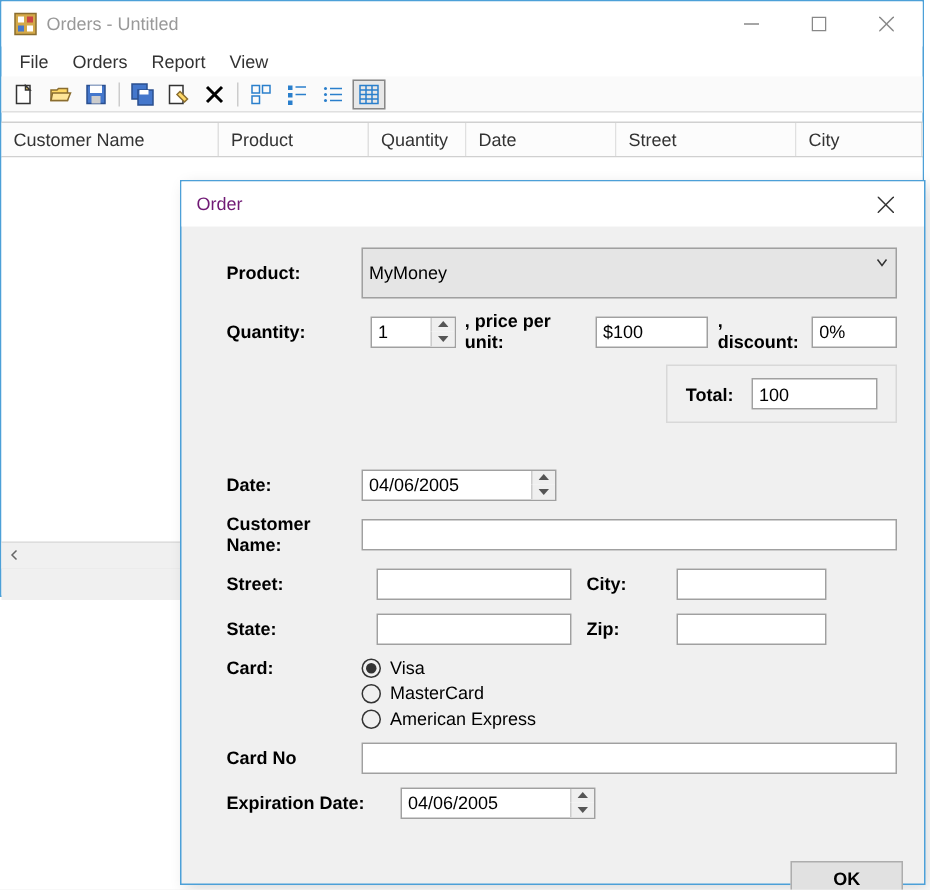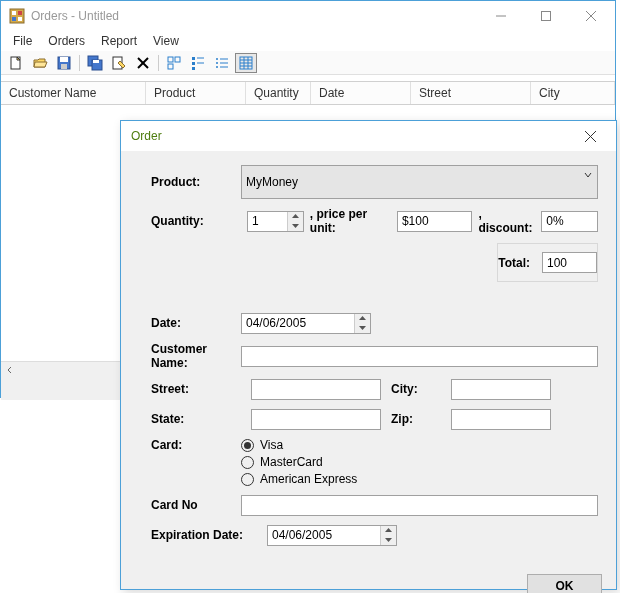--- a/index.html
+++ b/index.html
@@ -28,38 +28,38 @@
 
 .hscroll { height: 17px; background: #f0f0f0; display: flex; align-items: center; border-top: 1px solid #ddd; }
 .hscroll-btn { width: 17px; height: 17px; display: flex; align-items: center; justify-content: center; background: #f0f0f0; }
 .hscroll-track { flex: 1; height: 17px; background: #f0f0f0; }
 
 .statusbar { height: 22px; background: #f0f0f0; border-top: 1px solid #ddd; }
 
 
 .dialog { position: absolute; top: 120px; left: 120px; width: 497px; height: 470px; border: 1px solid #4ca0d8; background: #f0f0f0; box-shadow: 3px 3px 10px rgba(0,0,0,0.15); }
 .dlg-titlebar { height: 30px; background: #fff; display: flex; align-items: center; padding: 0 6px 0 10px; }
-.dlg-title { flex: 1; color: #4d7c0f; font-size: 12px; }
+.dlg-title { flex: 1; color: #701a75; font-size: 12px; }
 .dlg-close { width: 40px; height: 26px; display: flex; align-items: center; justify-content: center; color: #333; }
 
 .dlg-body { padding: 14px 18px 10px 30px; }
 .form-row { display: flex; align-items: center; margin-bottom: 8px; min-height: 22px; }
 .lbl { font-weight: bold; color: #000; }
 .lbl-w { width: 90px; flex-shrink: 0; }
 
 .combo { flex: 1; height: 21px; border: 1px solid #a0a0a0; background: #e5e5e5; display: flex; align-items: center; padding: 16px 4px; position: relative; }
 .combo-arrow { position: absolute; right: 4px; top: 3px; }
 
 .spinner { width: 60px; height: 21px; border: 1px solid #a0a0a0; background: #fff; display: flex; align-items: center; padding: 0 4px; position: relative; }
 .spin-btns { position: absolute; right: 0; top: 0; width: 16px; height: 19px; display: flex; flex-direction: column; }
 .spin-btn { flex: 1; display: flex; align-items: center; justify-content: center; background: #efefef; border-left: 1px solid #ccc; }
 
 .txt { height: 21px; border: 1px solid #a0a0a0; background: #fff; padding: 0 4px; display: flex; align-items: center; }
 
-.total-box { border: 1px solid #d8d8d8; padding: 8px 0; display: flex; align-items: center; gap: 12px; margin-left: auto; margin-bottom: 16px; text-align: right; }
+.total-box { border: 1px solid #d8d8d8; padding: 8px 12px; display: flex; align-items: center; gap: 12px; margin-left: auto; margin-bottom: 16px; text-align: right; }
 
 .date-field { width: 130px; height: 21px; border: 1px solid #a0a0a0; background: #fff; display: flex; align-items: center; padding: 0 4px; position: relative; }
 
 .radio-group { display: flex; flex-direction: column; gap: 3px; }
 .radio-opt { display: flex; align-items: center; gap: 6px; }
 .radio { width: 13px; height: 13px; border: 1px solid #333; border-radius: 50%; display: flex; align-items: center; justify-content: center; }
 .radio.checked::after { content: ""; width: 7px; height: 7px; background: #333; border-radius: 50%; }
 
 .dlg-buttons { display: flex; justify-content: flex-end; gap: 8px; padding: 10px 14px; }
 .btn { min-width: 75px; height: 23px; border: 1px solid #adadad; background: #e1e1e1; display: flex; align-items: center; justify-content: center; cursor: default; font-weight: bold; }
@@ -257,21 +257,21 @@
         </div>
       <span class="lbl">, discount:</span>
       <div class="txt" style="width:60px">
           <span>0%</span>
         </div>
     </div>
 
     <div style="display:flex; justify-content:flex-end; margin-bottom:14px;">
       <div class="total-box">
         <span class="lbl">Total:</span>
-        <div class="txt" style="width:55px">
+        <div class="txt" style="width:84px">
             <span>100</span>
           </div>
       </div>
     </div>
 
     <div class="form-row">
       <span class="lbl lbl-w">Date:</span>
       <div class="date-field">
         <span>04/06/2005</span>
         <div class="spin-btns" style="right:0;position:absolute;height:19px;width:16px">

